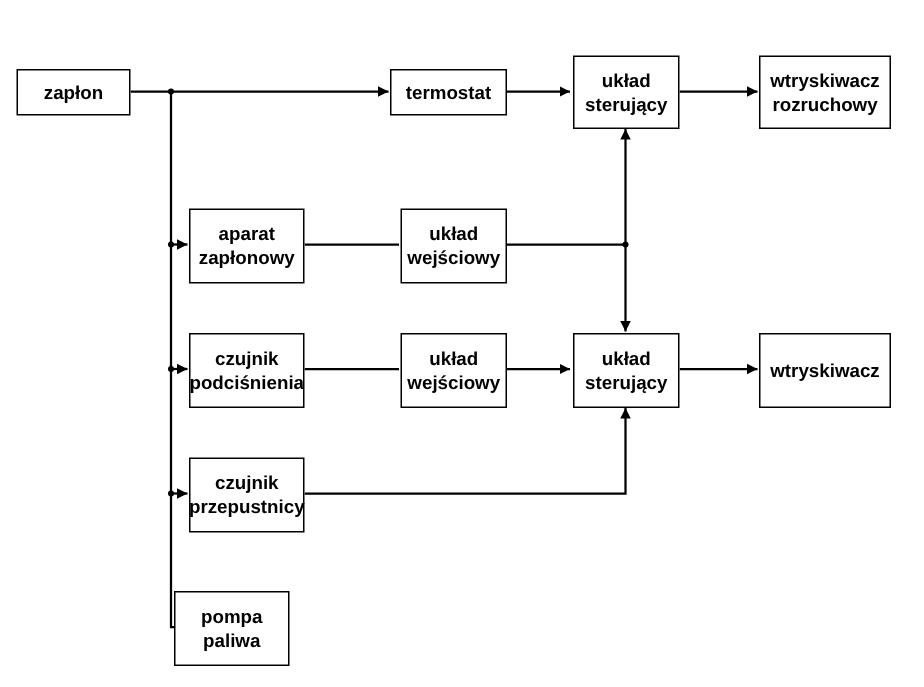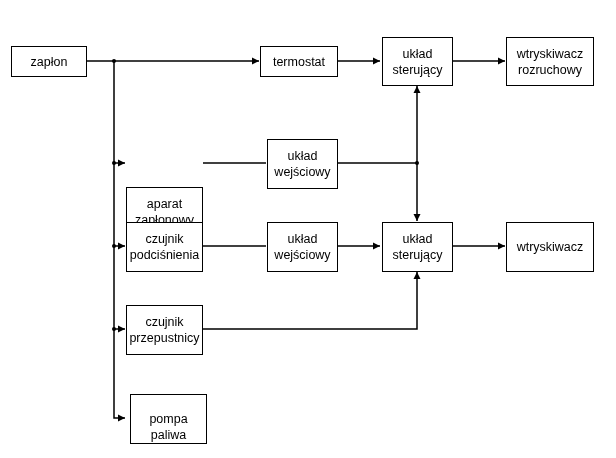--- a/index.html
+++ b/index.html
@@ -1,17 +1,17 @@
 <!DOCTYPE html>
 <html><head>
   <meta charset="utf-8">
   <style>
     html, body { margin: 0; padding: 0; background: #ffffff; }
     body { width: 616px; height: 458px; position: relative; overflow: hidden; }
-    #diagram { position: absolute; left: 0; top: 0; width: 616px; height: 456px; }
+    #diagram { position: absolute; left: 0; top: 0; width: 616px; height: 456px; font-weight: bold; }
     .box {
       position: absolute; box-sizing: border-box;
       border: 1px solid #000; background: #fff;
       display: flex; align-items: center; justify-content: center;
       text-align: center;
       font-family: "Liberation Sans", sans-serif; font-size: 12.5px;
       line-height: 16px; color: #000;
     }
     .box span { display: block; white-space: pre-line; }
     svg { position: absolute; left: 0; top: 0; }
@@ -71,21 +71,21 @@
     <span>termostat</span>
   </div>
   <div class="box" style="left:382px;top:37px;width:71px;height:49px;">
     <span>układ
 sterujący</span>
   </div>
   <div class="box" style="left:506px;top:37px;width:88px;height:49px;">
     <span>wtryskiwacz
 rozruchowy</span>
   </div>
-  <div class="box" style="left:126px;top:139px;width:77px;height:50px;margin-top:48px;">
+  <div class="box" style="left:126px;top:139px;width:77px;height:50px;">
     <span>aparat
 zapłonowy</span>
   </div>
   <div class="box" style="left:267px;top:139px;width:71px;height:50px;">
     <span>układ
 wejściowy</span>
   </div>
   <div class="box" style="left:126px;top:222px;width:77px;height:50px;">
     <span>czujnik
 podciśnienia</span>
@@ -98,17 +98,17 @@
     <span>układ
 sterujący</span>
   </div>
   <div class="box" style="left:506px;top:222px;width:88px;height:50px;">
     <span>wtryskiwacz</span>
   </div>
   <div class="box" style="left:126px;top:305px;width:77px;height:50px;">
     <span>czujnik
 przepustnicy</span>
   </div>
-  <div class="box" style="left:130px;top:394px;width:77px;height:50px;align-items:flex-end;">
+  <div class="box" style="left:116px;top:394px;width:77px;height:50px;">
     <span>pompa
 paliwa</span>
   </div>
 </div>
 
 </body></html>

